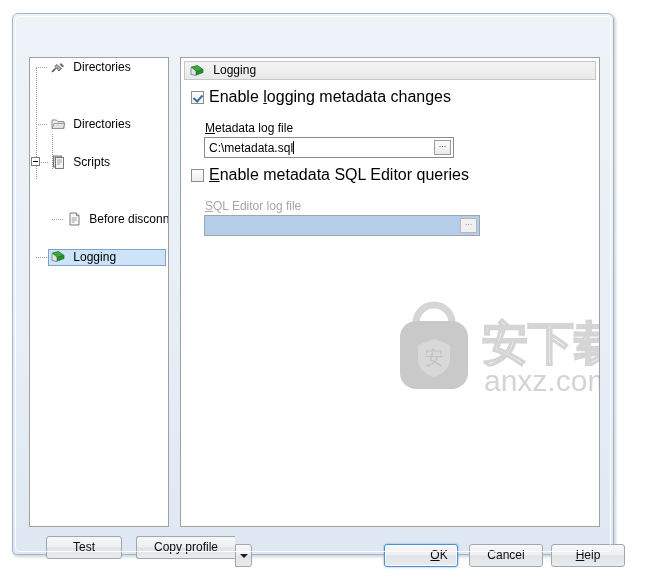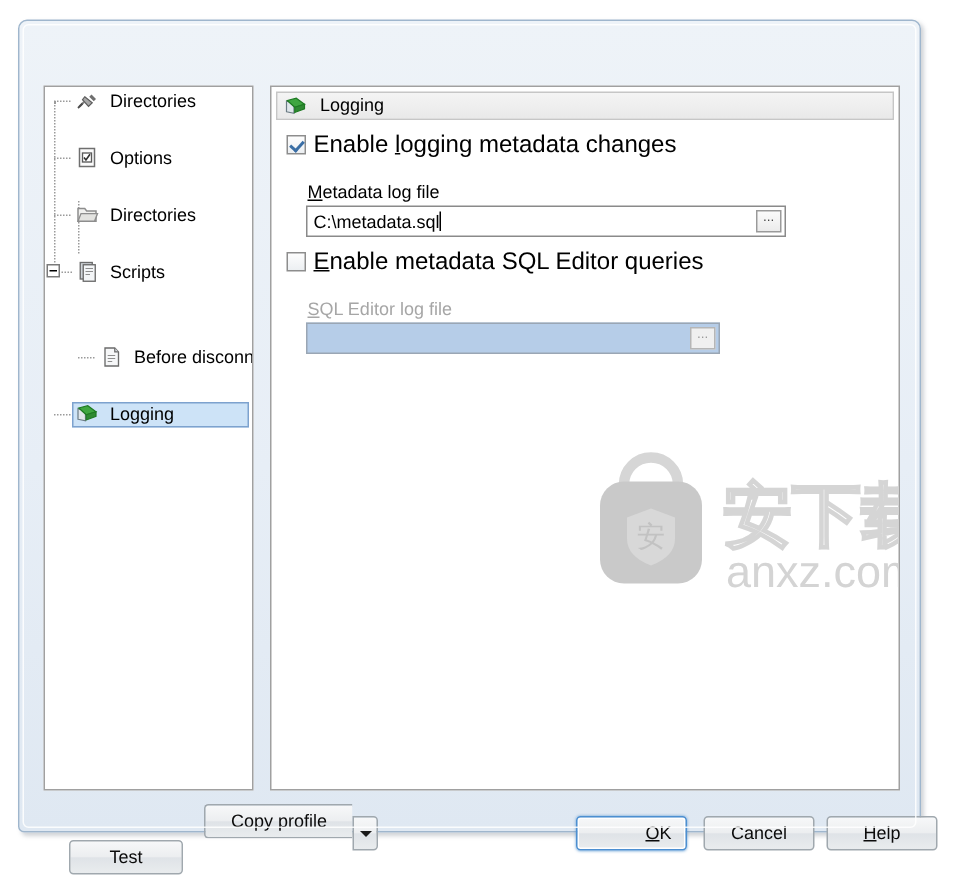--- a/index.html
+++ b/index.html
@@ -368,31 +368,20 @@
           <svg width="16" height="16" viewBox="0 0 16 16">
             <path d="M3 12 L6 9" stroke="#808080" stroke-width="1.4" fill="none"></path>
             <path d="M6.5 5.5 L11.5 9.5 L9 12 L5 7.5 Z" fill="#a8a8a8" stroke="#5d5d5d" stroke-width="0.8"></path>
             <path d="M11 4 L14 7 L12.5 8.5 L9.5 5.5 Z" fill="#6f6f6f"></path>
             <path d="M2 13 L5 10" stroke="#4a4a4a" stroke-width="1.2" fill="none"></path>
           </svg>
         </span>
         <span class="tree-label">Directories</span>
       </div>
 
-      <div class="tree-item lvl0" style="top:19px;">
-        <span class="dots"></span>
-        <span class="ico">
-          <svg width="16" height="16" viewBox="0 0 16 16">
-            <rect x="3" y="2" width="10" height="12" fill="#fbfbfb" stroke="#6f6f6f" stroke-width="1"></rect>
-            <rect x="5" y="5" width="6" height="6" fill="#ffffff" stroke="#5a5a5a" stroke-width="0.9"></rect>
-            <path d="M6 8 L7.3 9.6 L10 5.9" stroke="#2f2f2f" stroke-width="1.1" fill="none"></path>
-          </svg>
-        </span>
-        <span class="tree-label">Options</span>
-      </div>
 
       <div class="tree-item lvl0" style="top:38px;">
         <span class="dots"></span>
         <span class="ico">
           <svg width="16" height="16" viewBox="0 0 16 16">
             <path d="M2 4 L6.5 4 L7.8 5.6 L14 5.6 L14 12.5 L2 12.5 Z" fill="#f1f1ef" stroke="#8d8d8d" stroke-width="1"></path>
             <path d="M2 12.5 L4 7.4 L15 7.4 L13 12.5 Z" fill="#e3e3e0" stroke="#8d8d8d" stroke-width="0.9"></path>
           </svg>
         </span>
         <span class="tree-label">Directories</span>
@@ -451,21 +440,21 @@
         </span>
         <span class="hdr-text">Logging</span>
       </div>
 
       <div class="cb-row" style="left:10px; top:32px;">
         <span class="checkbox checked"></span><span class="cb-label"><span>Enable </span><u class="acc">l</u><span>ogging metadata changes</span></span>
       </div>
 
       <div class="field-label" style="left:24px; top:63px;"><u class="acc">M</u><span>etadata log file</span></div>
 
-      <div class="textbox" style="left:23px; top:79px; width:320px;">
+      <div class="textbox" style="left:23px; top:79px; width:250px;">
         <span class="tb-value"><span>C:\metadata.sql</span><span class="caret"></span></span>
         <span class="browse-btn">...</span>
       </div>
 
       <div class="cb-row" style="left:10px; top:110px;">
         <span class="checkbox"></span><span class="cb-label"><u class="acc">E</u><span>nable metadata SQL Editor queries</span></span>
       </div>
 
       <div class="field-label disabled" style="left:24px; top:141px;"><u class="acc">S</u><span>QL Editor log file</span></div>
 
@@ -484,21 +473,21 @@
 
           <text x="96" y="58" font-family="'DejaVu Sans', sans-serif" font-size="46" fill="none" stroke="#d5d5d5" stroke-width="3">安下载</text>
 
           <text x="98" y="90" font-family="'Liberation Sans', sans-serif" font-size="30" fill="#d4d4d4">anxz.com</text>
         </svg>
       </div>
 
     </div>
 
     <div class="footer">
-      <div class="btn" style="left:17px; top:24px; width:76px;">Test</div>
+      <div class="btn" style="left:17px; top:0; width:76px;">Test</div>
 
       <div class="btn split-main" style="left:107px; top:0; width:99px;">Copy profile</div>
       <div class="btn split-arrow" style="left:206px; top:8px;">
         <span class="arrow-glyph"></span>
       </div>
 
       <div class="btn default" style="left:355px; top:8px; width:74px;padding-left:36px;"><u class="acc">O</u><span>K</span></div>
 
       <div class="btn" style="left:440px; top:8px; width:74px;">Cancel</div>
 

